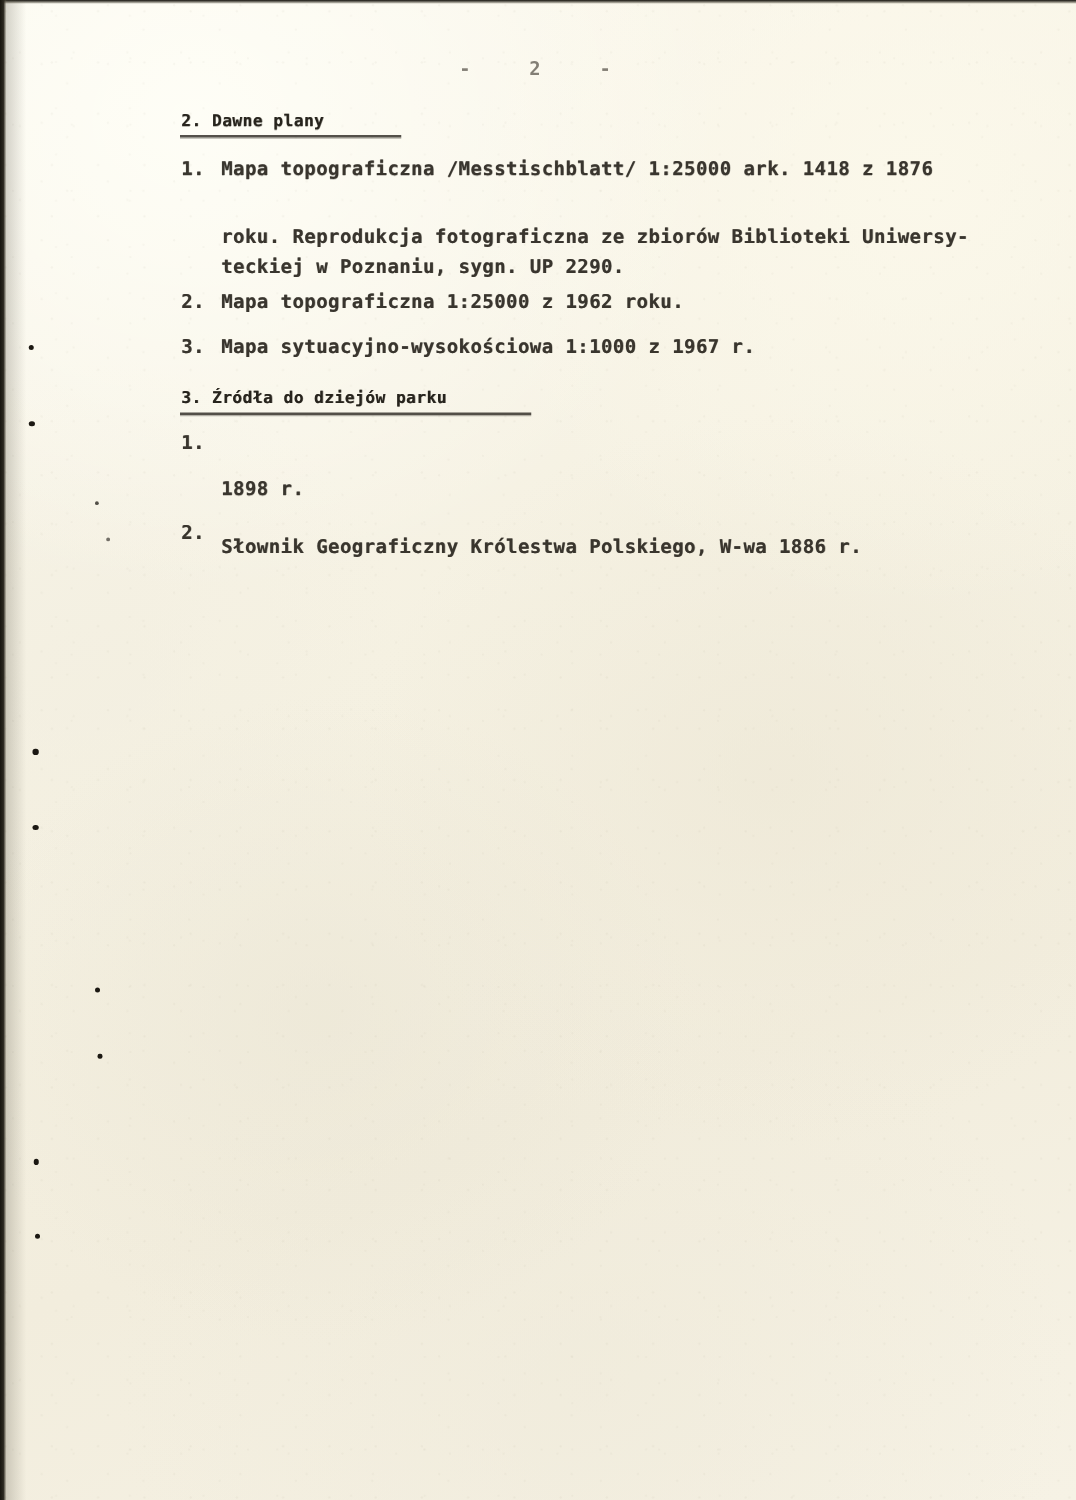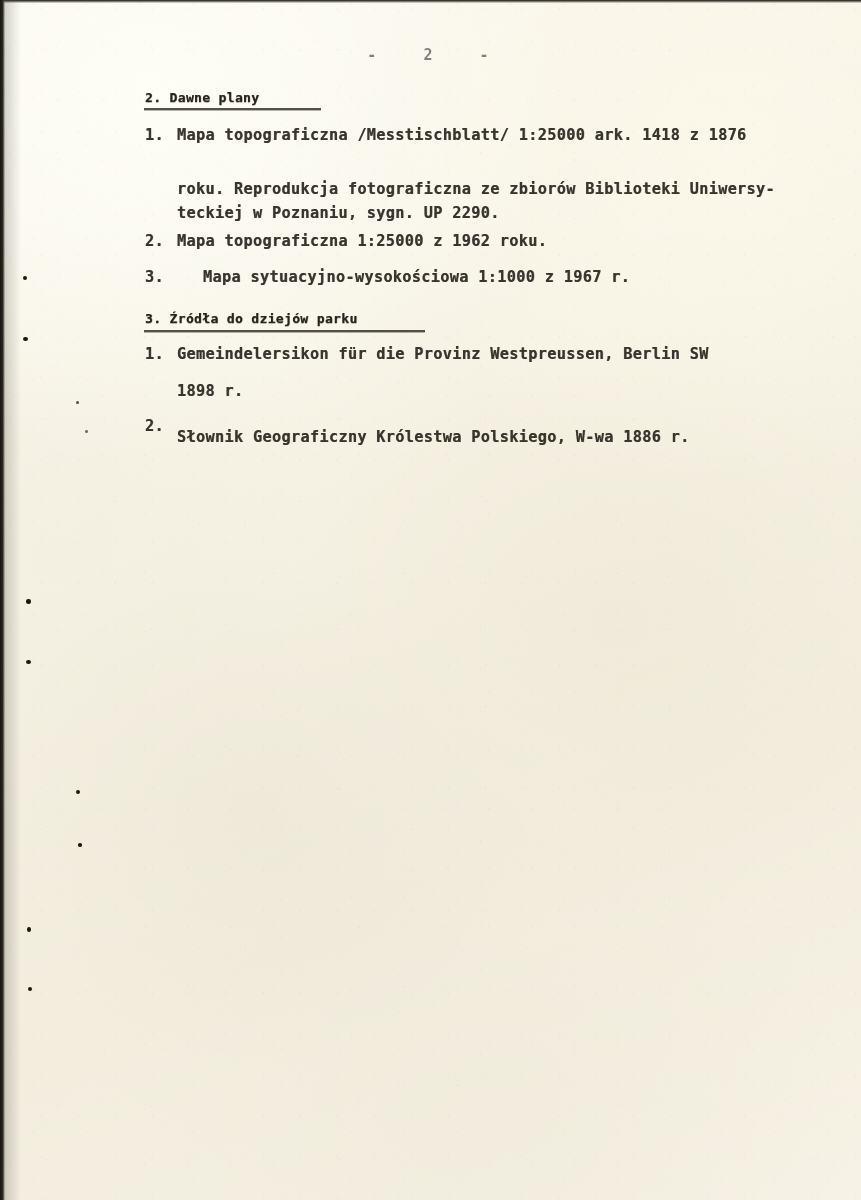--- a/index.html
+++ b/index.html
@@ -171,25 +171,24 @@
 
   <div class="typed num" style="left:145px; top:126px;">1.</div>
   <div class="typed" style="left:177px; top:126px;">Mapa topograficzna /Messtischblatt/ 1:25000 ark. 1418 z 1876</div>
   <div class="typed" style="left:177px; top:180px;">roku. Reprodukcja fotograficzna ze zbiorów Biblioteki Uniwersy-</div>
   <div class="typed" style="left:177px; top:204px;">teckiej w Poznaniu, sygn. UP 2290.</div>
 
   <div class="typed num" style="left:145px; top:232px;">2.</div>
   <div class="typed" style="left:177px; top:232px;">Mapa topograficzna 1:25000 z 1962 roku.</div>
 
   <div class="typed num" style="left:145px; top:268px;">3.</div>
-  <div class="typed" style="left:177px; top:268px;margin-left:26px;">Mapa sytuacyjno-wysokościowa 1:1000 z 1967 r.</div>
+  <div class="typed" style="left:177px; top:268px;">Mapa sytuacyjno-wysokościowa 1:1000 z 1967 r.</div>
 
   <div class="heading" style="left:145px; top:311px;">3. Źródła do dziejów parku</div>
   <div class="heading-rule" style="left:144px; top:330px; width:281px;"></div>
 
   <div class="typed num" style="left:145px; top:345px;">1.</div>
-  <div class="typed" style="left:177px; top:345px;">Gemeindelersikon für die Provinz Westpreussen, Berlin SW</div>
   <div class="typed" style="left:177px; top:382px;">1898 r.</div>
 
   <div class="typed num" style="left:145px; top:417px;">2.</div>
   <div class="typed" style="left:177px; top:428px;">Słownik Geograficzny Królestwa Polskiego, W-wa 1886 r.</div>
 
 </div>
 
 </body></html>

